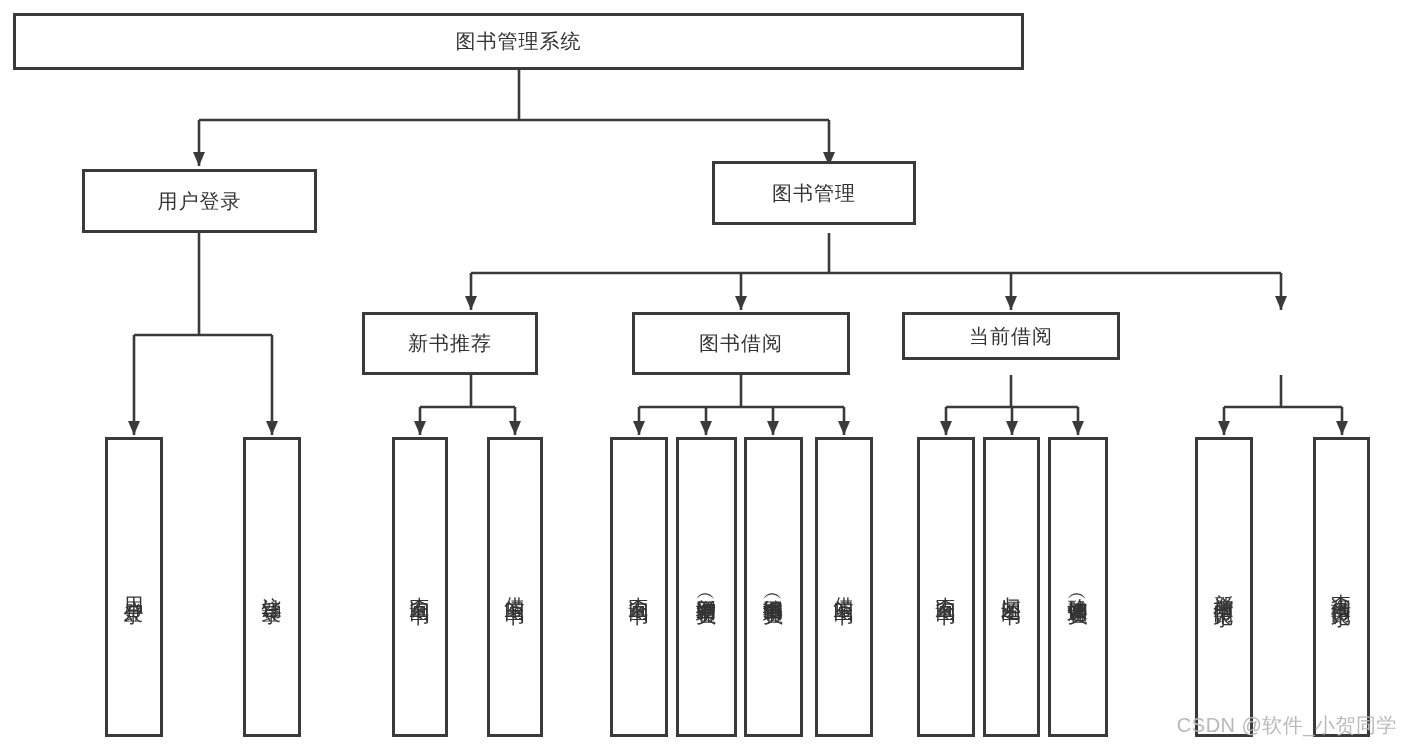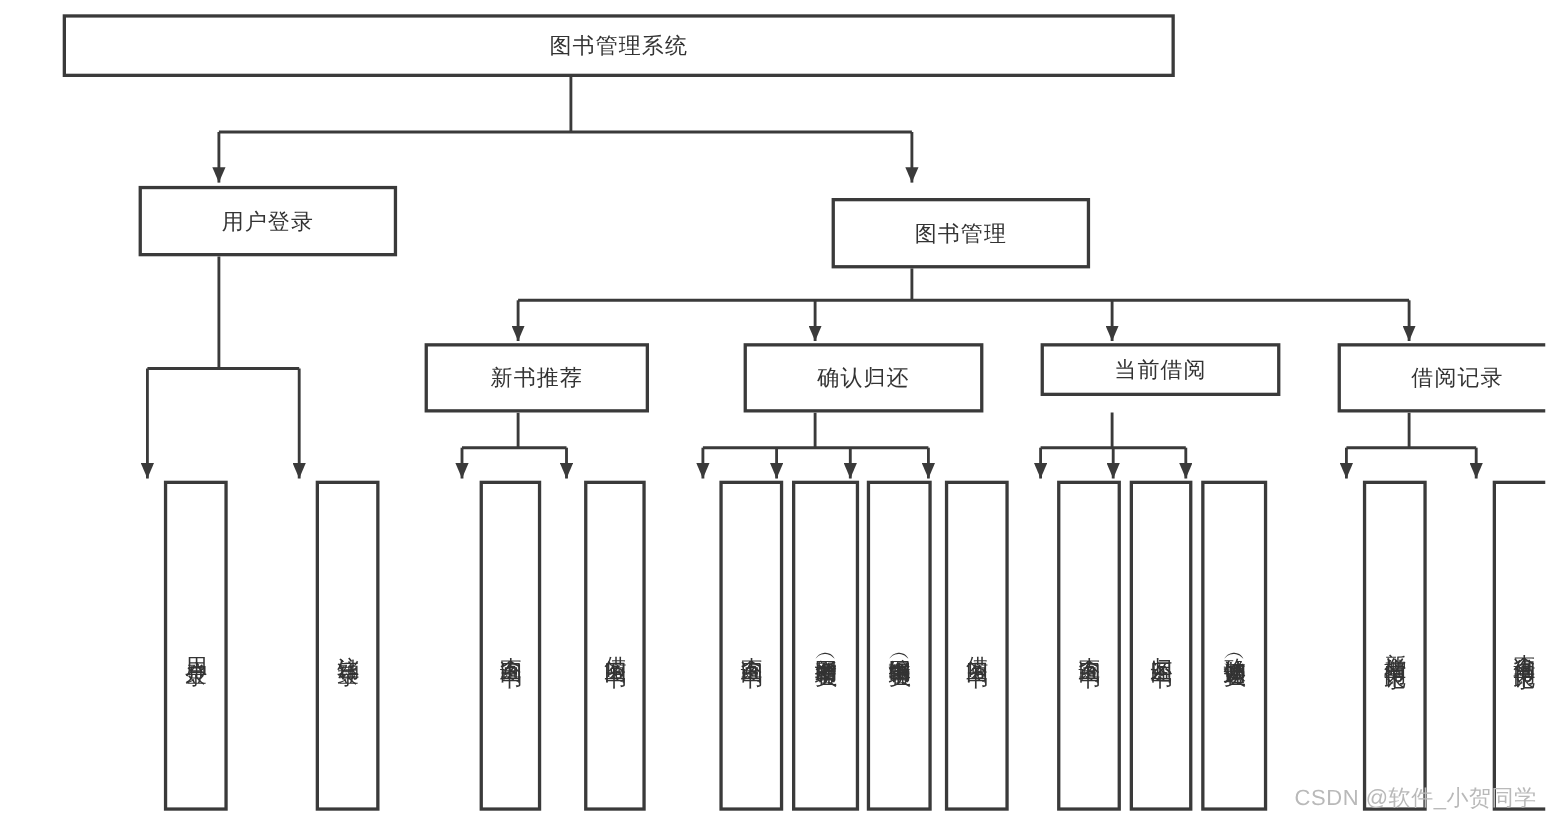--- a/index.html
+++ b/index.html
@@ -24,21 +24,20 @@
   }
   .node {
     position: absolute;
     box-sizing: border-box;
     border: 3px solid #3a3a3a;
     background: #ffffff;
     display: flex;
     align-items: center;
     justify-content: center;
     color: #333333;
-    margin-left: 44px;
   }
   .hnode span {
     font-size: 20px;
     letter-spacing: 1px;
     white-space: nowrap;
   }
   .vnode span {
     writing-mode: vertical-rl;
     text-orientation: mixed;
     font-size: 20px;
@@ -116,35 +115,32 @@
     <path class="wire" d="M1342,407 V435" marker-end="url(#arrow)"></path>
   </svg>
 
   <div class="node hnode" style="left:13px;top:13px;width:1011px;height:57px">
     <span>图书管理系统</span>
   </div>
 
   <div class="node hnode" style="left:82px;top:169px;width:235px;height:64px">
     <span>用户登录</span>
   </div>
-  <div class="node hnode" style="left:712px;top:180px;width:235px;height:64px">
+  <div class="node hnode" style="left:712px;top:161px;width:204px;height:64px">
     <span>图书管理</span>
   </div>
 
-  <div class="node hnode" style="left:342px;top:312px;width:204px;height:63px">
+  <div class="node hnode" style="left:362px;top:312px;width:176px;height:63px">
     <span>新书推荐</span>
   </div>
   <div class="node hnode" style="left:632px;top:312px;width:218px;height:63px">
-    <span>确认归还</span>
+    <span>图书借阅</span>
   </div>
   <div class="node hnode" style="left:902px;top:312px;width:218px;height:48px">
     <span>当前借阅</span>
-  </div>
-  <div class="node hnode" style="left:1172px;top:312px;width:218px;height:63px">
-    <span>借阅记录</span>
   </div>
 
   <div class="node vnode" style="left:105px;top:437px;width:58px;height:300px">
     <span>用户登录</span>
   </div>
   <div class="node vnode" style="left:243px;top:437px;width:58px;height:300px">
     <span>注销登录</span>
   </div>
 
   <div class="node vnode" style="left:392px;top:437px;width:56px;height:300px">

